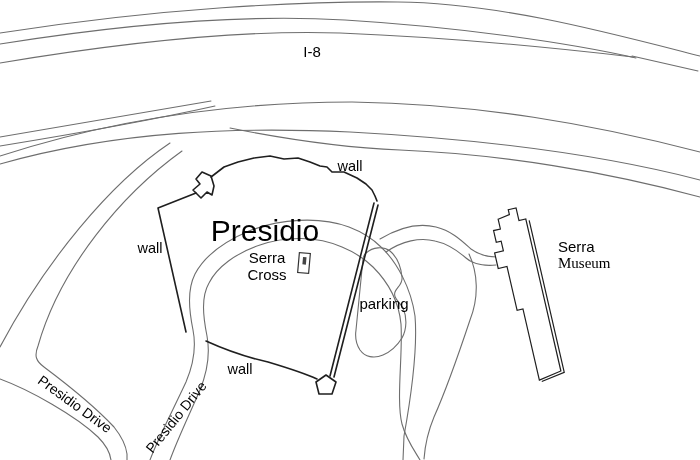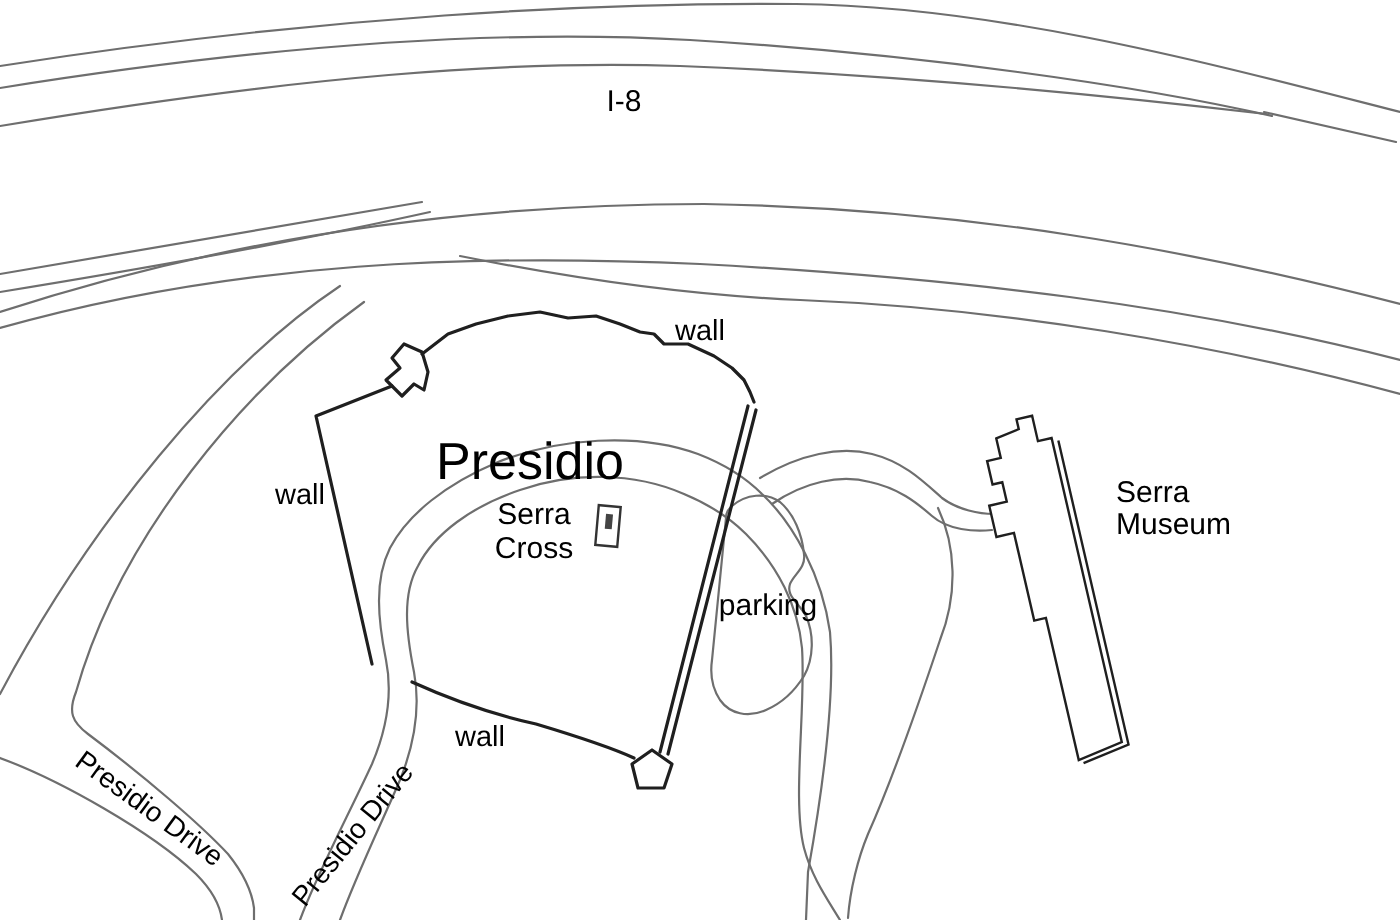--- a/index.html
+++ b/index.html
@@ -20,21 +20,21 @@
   .lbl {
     position:absolute; color: var(--text-color, #000);
     white-space:nowrap; transform:translate(-50%,-50%);
     z-index:2; user-select:none;
   }
   .lbl-i8        { left:312px; top:51px;  font-size:15px; }
   .lbl-taylor    { left:329px; top:123px; font-size:15px; }
   .lbl-wall-n    { left:350px; top:166px; font-size:14.5px; }
   .lbl-wall-w    { left:150px; top:248px; font-size:14.5px; }
   .lbl-wall-s    { left:240px; top:369px; font-size:14.5px; }
-  .lbl-presidio  { left:265px; top:231px; font-size:26px; }
+  .lbl-presidio  { left:265px; top:231px; font-size:30px; }
   .lbl-serra-cross { left:267px; top:266px; font-size:15px; line-height:17px; text-align:center; }
   .lbl-parking   { left:384px; top:303px; font-size:15px; }
   .lbl-museum    { left:558px; top:239px; font-size:15px; line-height:16px; transform:none; text-align:left; }
   .lbl-drive-w   { left:75px;  top:404px; font-size:14px; transform:translate(-50%,-50%) rotate(36deg); }
   .lbl-drive-n   { left:176px; top:417px; font-size:14px; transform:translate(-50%,-50%) rotate(-51deg); }
 </style>
 </head>
 <body>
 
 <div class="map">
@@ -102,17 +102,17 @@
   <div class="lbl lbl-wall-w">wall</div>
   <div class="lbl lbl-wall-s">wall</div>
   <div class="lbl lbl-presidio">Presidio</div>
   <div class="lbl lbl-serra-cross">
     <span style="display:block;">Serra</span>
     <span style="display:block;text-align:center;">Cross</span>
   </div>
   <div class="lbl lbl-parking">parking</div>
   <div class="lbl lbl-museum">
     <span style="display:block;">Serra</span>
-    <span style="display:block;">Museum</span>
+    <span style="display:block;font-family:Liberation Serif, serif;">Museum</span>
   </div>
   <div class="lbl lbl-drive-w">Presidio Drive</div>
   <div class="lbl lbl-drive-n">Presidio Drive</div>
 </div>
 
 </body></html>

